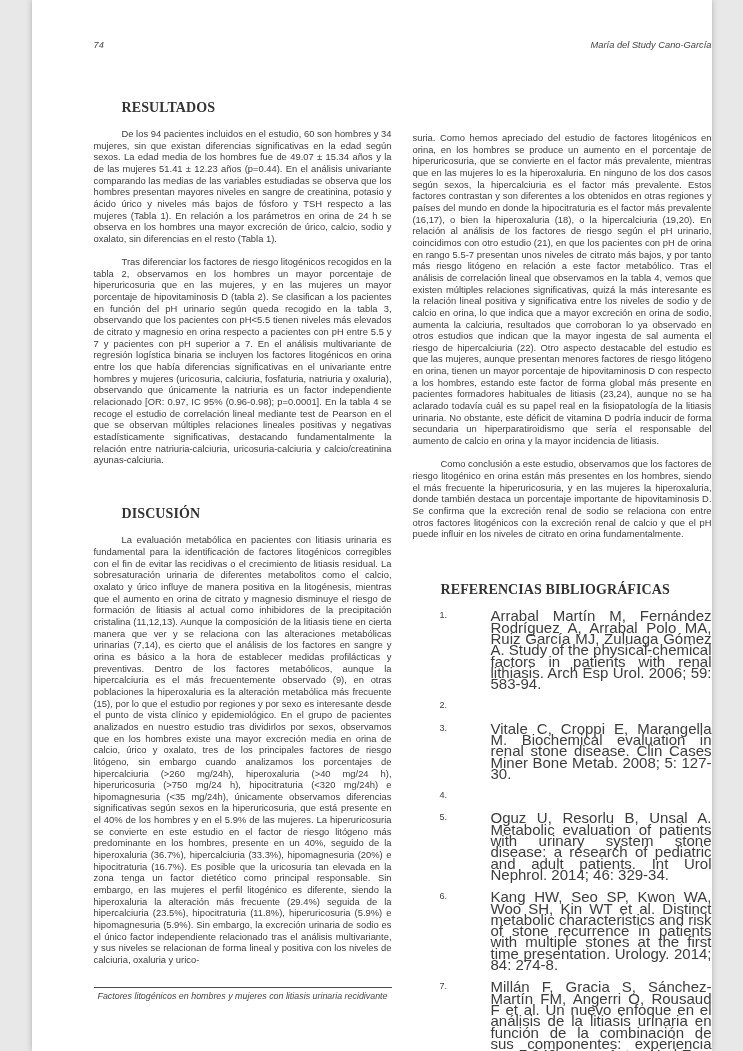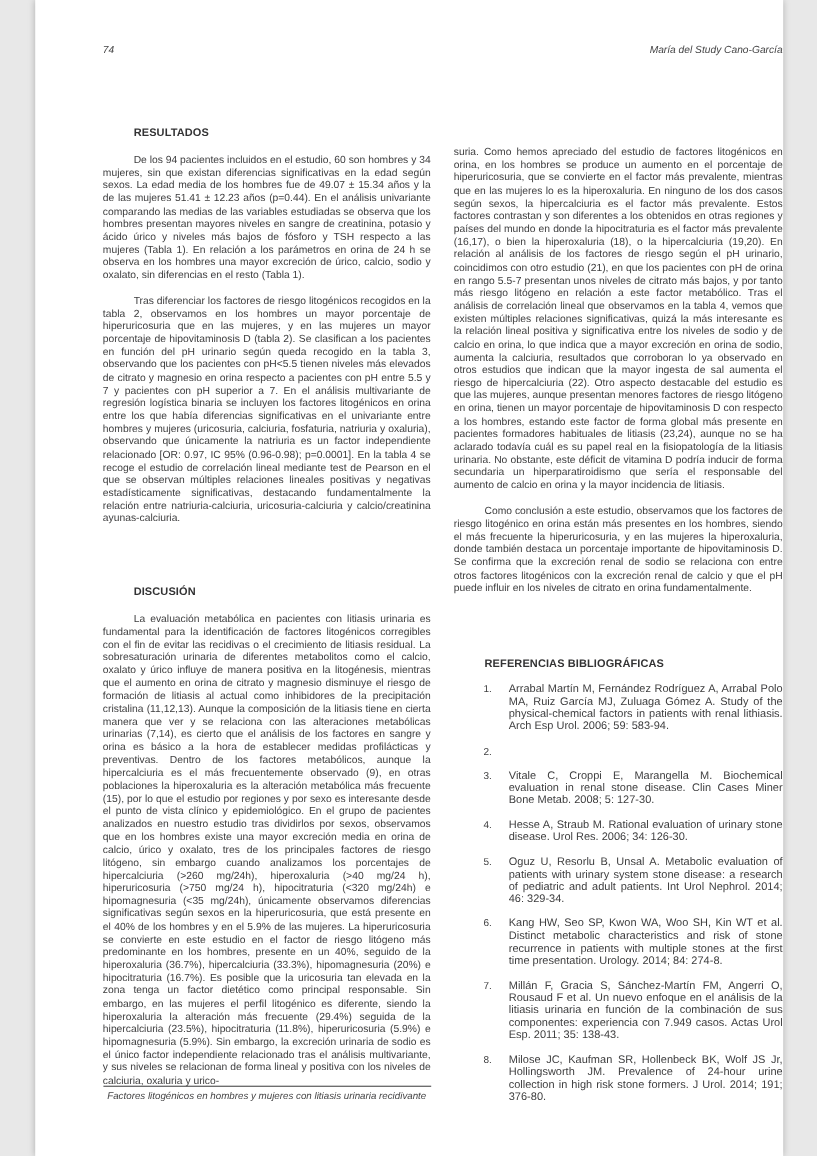--- a/index.html
+++ b/index.html
@@ -23,32 +23,32 @@
     display:flex;justify-content:space-between;
   }
   .col{width:298px;}
   .col.right{width:299px;}
   .body-text, .ref-text{
     font-size:9.4px;line-height:11.65px;text-align:justify;
   }
   p.body-text{margin:0 0 11.5px 0;text-indent:28px;}
   p.body-text.no-indent{text-indent:0;margin-top:32px;}
   h2.section-heading{
-    font-size:10px;font-weight:bold;color:#333334;
-    margin:16px 0 12px 28px;letter-spacing:.1px;
+    font-size:14px;font-weight:bold;color:#333334;
+    margin:0 0 12px 28px;letter-spacing:.1px;font-family:Liberation Serif, serif;
   }
   .section-spacer{height:29px;}
   .refs-spacer{height:31px;}
   .ref-list{margin:0;padding:0;list-style:none;}
   .ref-row{display:flex;margin:0 0 11px 0;}
   .ref-num{
     flex:0 0 50px;box-sizing:border-box;padding-left:27px;
     font-size:9.1px;line-height:11.3px;
   }
-  .ref-text{flex:1;font-size:10px;line-height:11.3px;}
+  .ref-text{flex:1;font-size:15px;line-height:11.3px;margin-left:28px;}
   .page-footer{
     position:absolute;left:62px;top:987px;width:298px;
   }
   .footer-rule{border:0;border-top:1.4px solid #4a4a4b;margin:0 0 3px 0;}
   .footer-title{
     font-size:8.9px;font-style:italic;color:#454546;line-height:10.5px;text-align:center;
   }
 </style>
 </head>
 <body>
@@ -88,21 +88,20 @@
         </li>
         <li class="ref-row">
           <span class="ref-num">2.</span>
         </li>
         <li class="ref-row">
           <span class="ref-num">3.</span>
           <span class="ref-text">Vitale C, Croppi E, Marangella M. Biochemical evaluation in renal stone disease. Clin Cases Miner Bone Metab. 2008; 5: 127-30.</span>
         </li>
         <li class="ref-row">
           <span class="ref-num">4.</span>
-          <span class="ref-text">Hesse A, Straub M. Rational evaluation of urinary stone disease. Urol Res. 2006; 34: 126-30.</span>
         </li>
         <li class="ref-row">
           <span class="ref-num">5.</span>
           <span class="ref-text">Oguz U, Resorlu B, Unsal A. Metabolic evaluation of patients with urinary system stone disease: a research of pediatric and adult patients. Int Urol Nephrol. 2014; 46: 329-34.</span>
         </li>
         <li class="ref-row">
           <span class="ref-num">6.</span>
           <span class="ref-text">Kang HW, Seo SP, Kwon WA, Woo SH, Kin WT et al. Distinct metabolic characteristics and risk of stone recurrence in patients with multiple stones at the first time presentation. Urology. 2014; 84: 274-8.</span>
         </li>
         <li class="ref-row">

